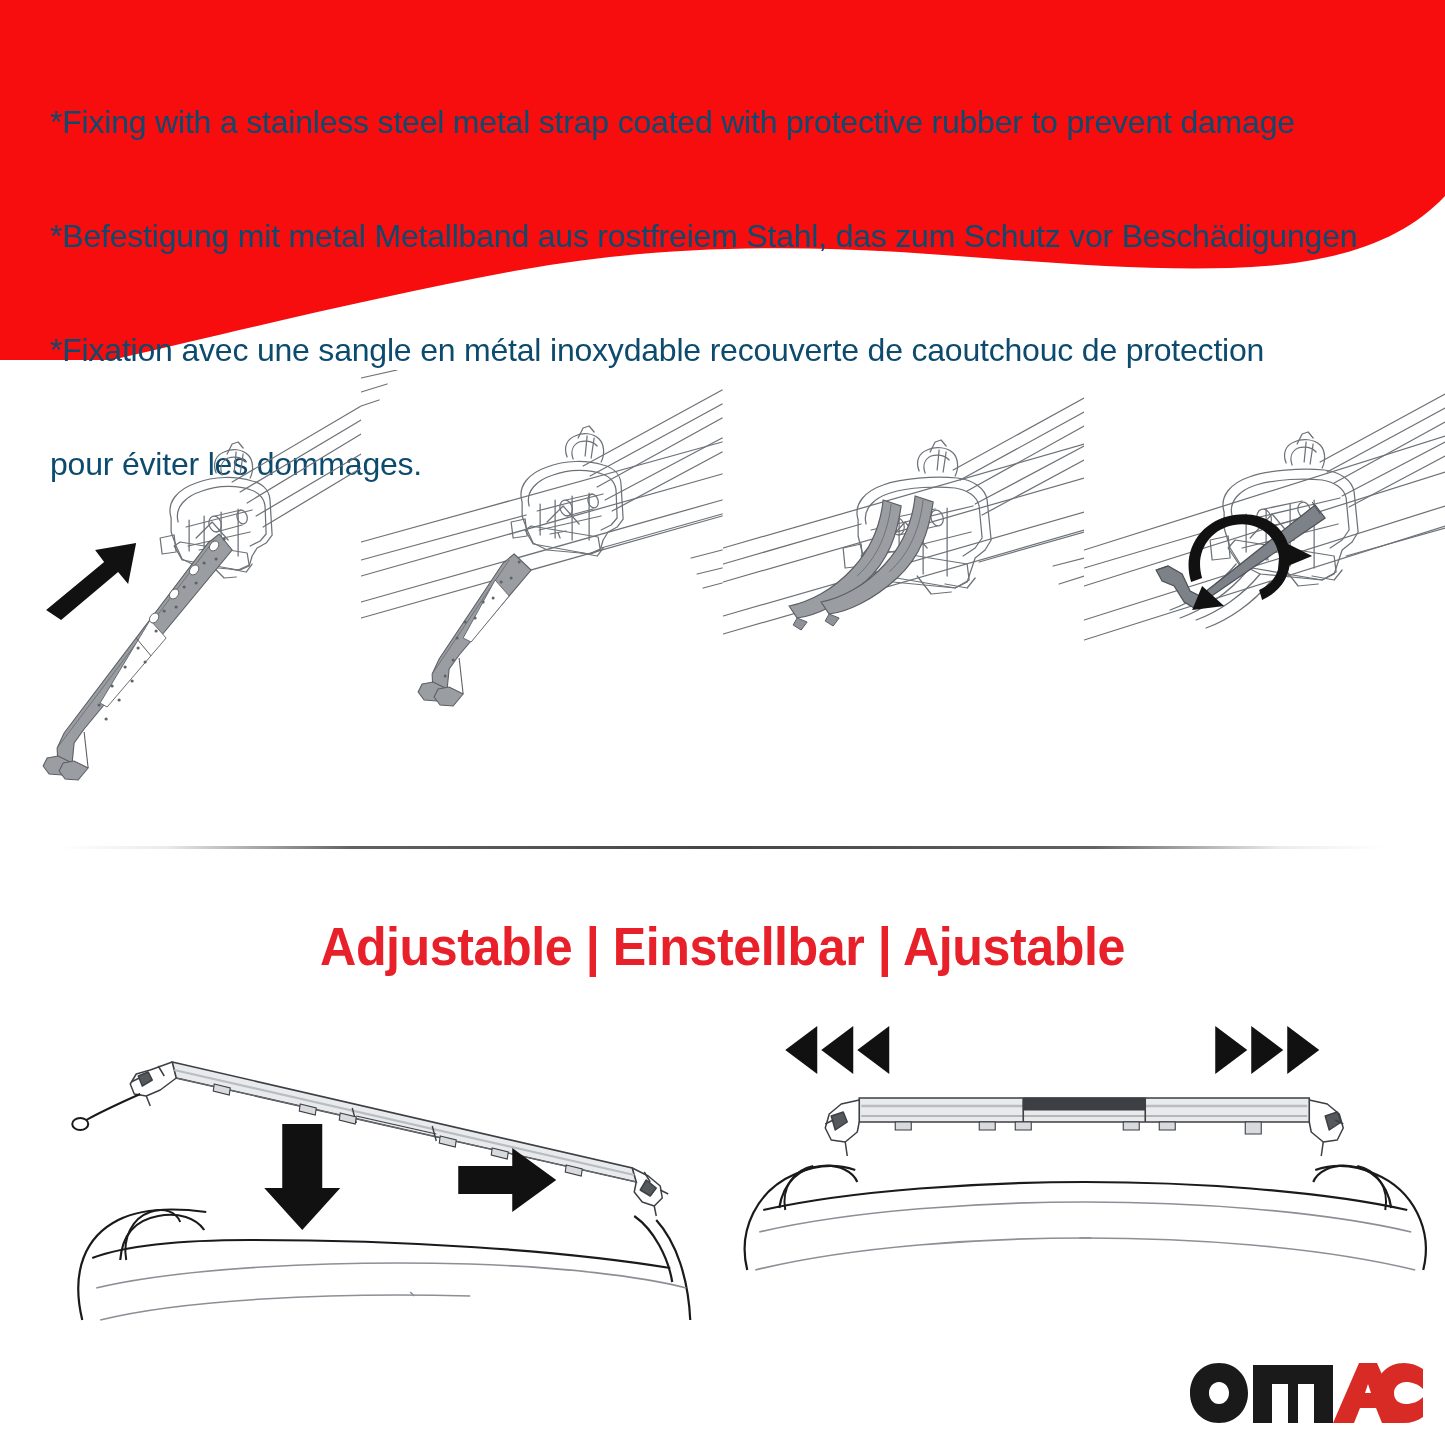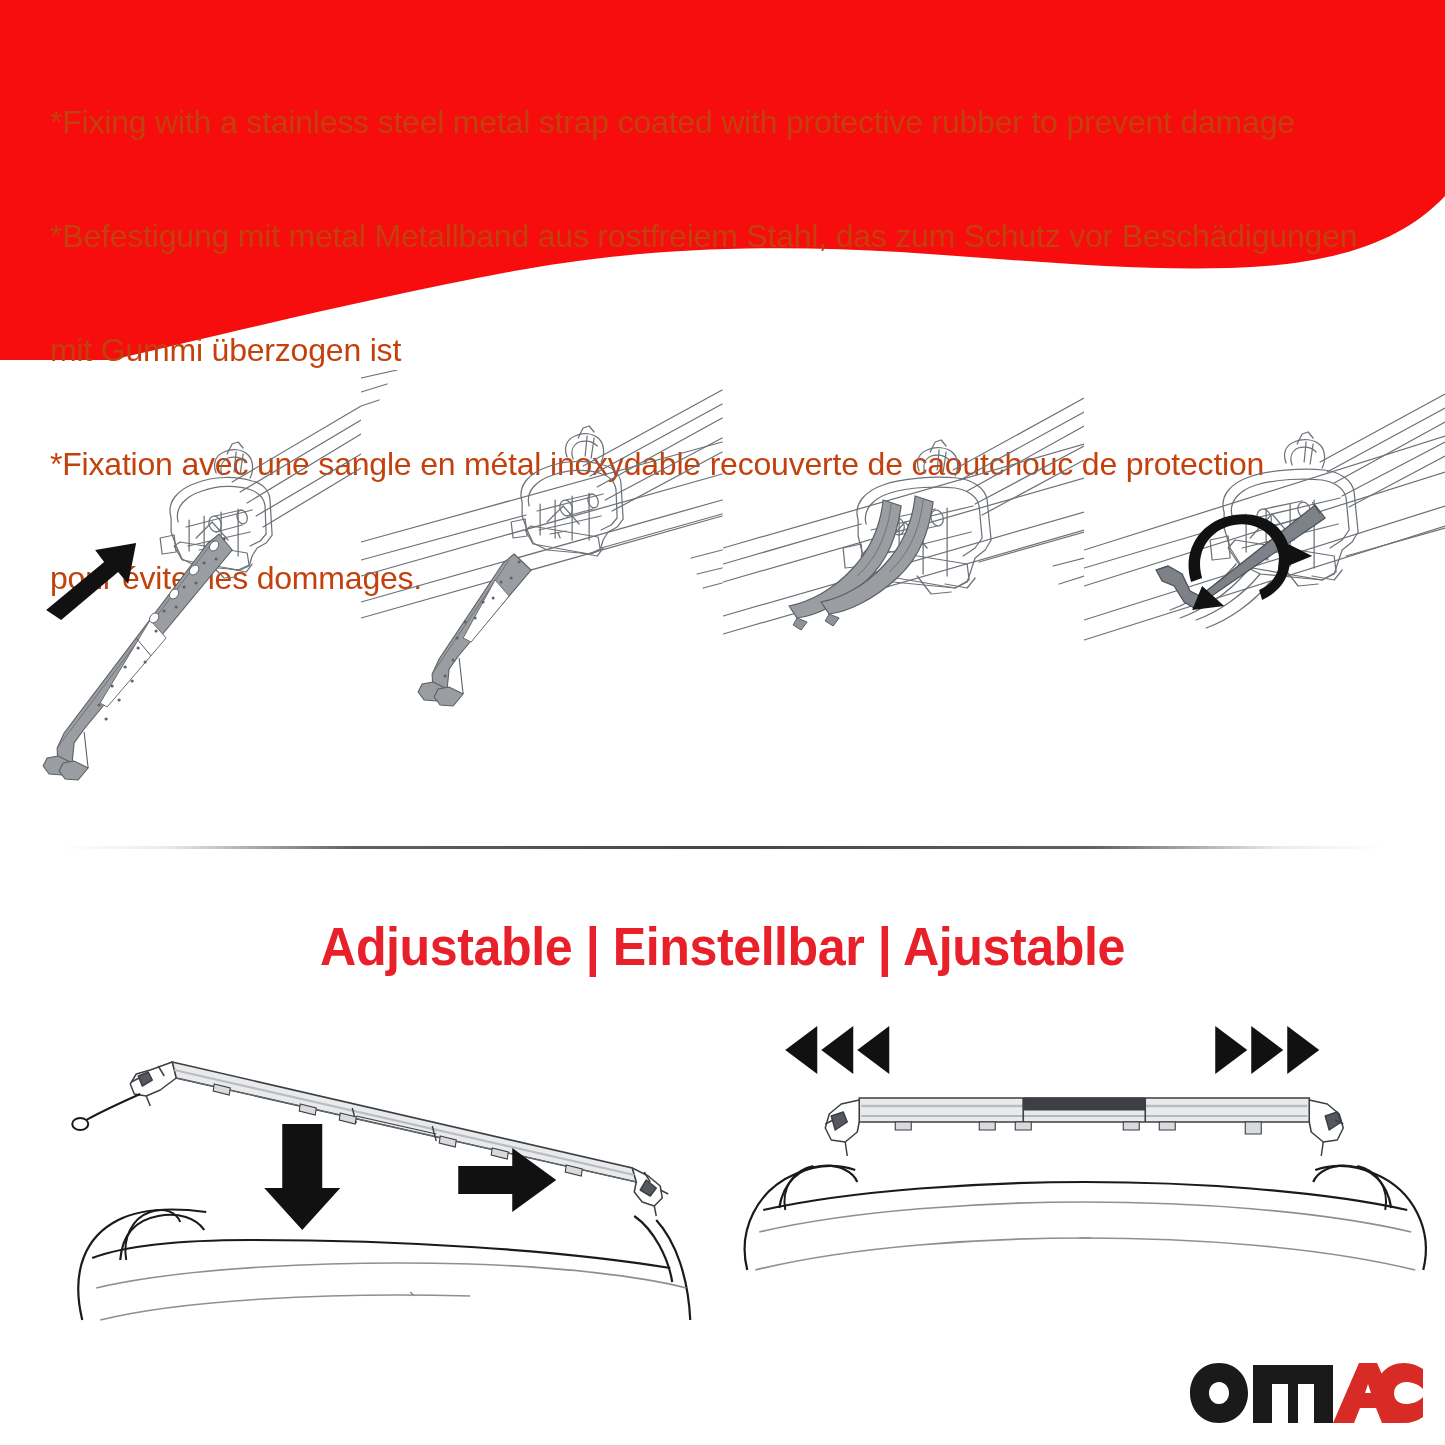--- a/index.html
+++ b/index.html
@@ -4,21 +4,21 @@
 <style>
   * { margin:0; padding:0; box-sizing:border-box; }
   html,body { width:1445px; height:1445px; background:#ffffff; font-family:"Liberation Sans", sans-serif; }
   #page { position:relative; width:1445px; height:1445px; background:#fff; overflow:hidden; }
 
   
   #banner-wrap { position:absolute; left:0; top:0; width:1445px; height:360px; }
   #banner-svg { position:absolute; left:0; top:0; width:1445px; height:360px; display:block; }
   #banner-text {
     position:absolute; left:50px; top:27px; width:1370px;
-    color:#c2410c; font-size:32px; line-height:38px;
+    color:#0c4a6e; font-size:32px; line-height:38px;
     font-family:"Liberation Sans", sans-serif; font-weight:400;
     letter-spacing:-0.2px; white-space:pre-wrap;
   }
   #banner-text .ln { display:block; }
 
   
   #steps { position:absolute; left:0; top:370px; width:1445px; height:450px; display:flex; }
   .step { position:relative; flex:1 1 0; height:450px; }
   .step svg { position:absolute; left:0; top:0; width:100%; height:100%; display:block; }
 
@@ -58,21 +58,20 @@
       <path d="M0,0 L1445,0 L1445,196
                C1400,244 1330,265 1230,268
                C1120,271 1010,259 900,252
                C770,244 640,248 520,270
                C380,296 240,330 120,358
                C78,368 36,370 0,366 Z" fill="#F70D0D"></path>
     </svg>
     <div id="banner-text">
       <span class="ln">*Fixing with a stainless steel metal strap coated with protective rubber to prevent damage</span>
       <span class="ln">*Befestigung mit metal Metallband aus rostfreiem Stahl, das zum Schutz vor Beschädigungen</span>
-      <span class="ln">mit Gummi überzogen ist</span>
       <span class="ln">*Fixation avec une sangle en métal inoxydable recouverte de caoutchouc de protection</span>
       <span class="ln">pour éviter les dommages.</span>
     </div>
   </div>
 
   <div id="steps">
 
     <div class="step">
       <svg viewBox="0 0 361 450" preserveAspectRatio="xMidYMid meet">
         <g fill="none" stroke="#6d7278" stroke-width="1.25" stroke-linejoin="round" stroke-linecap="round">

